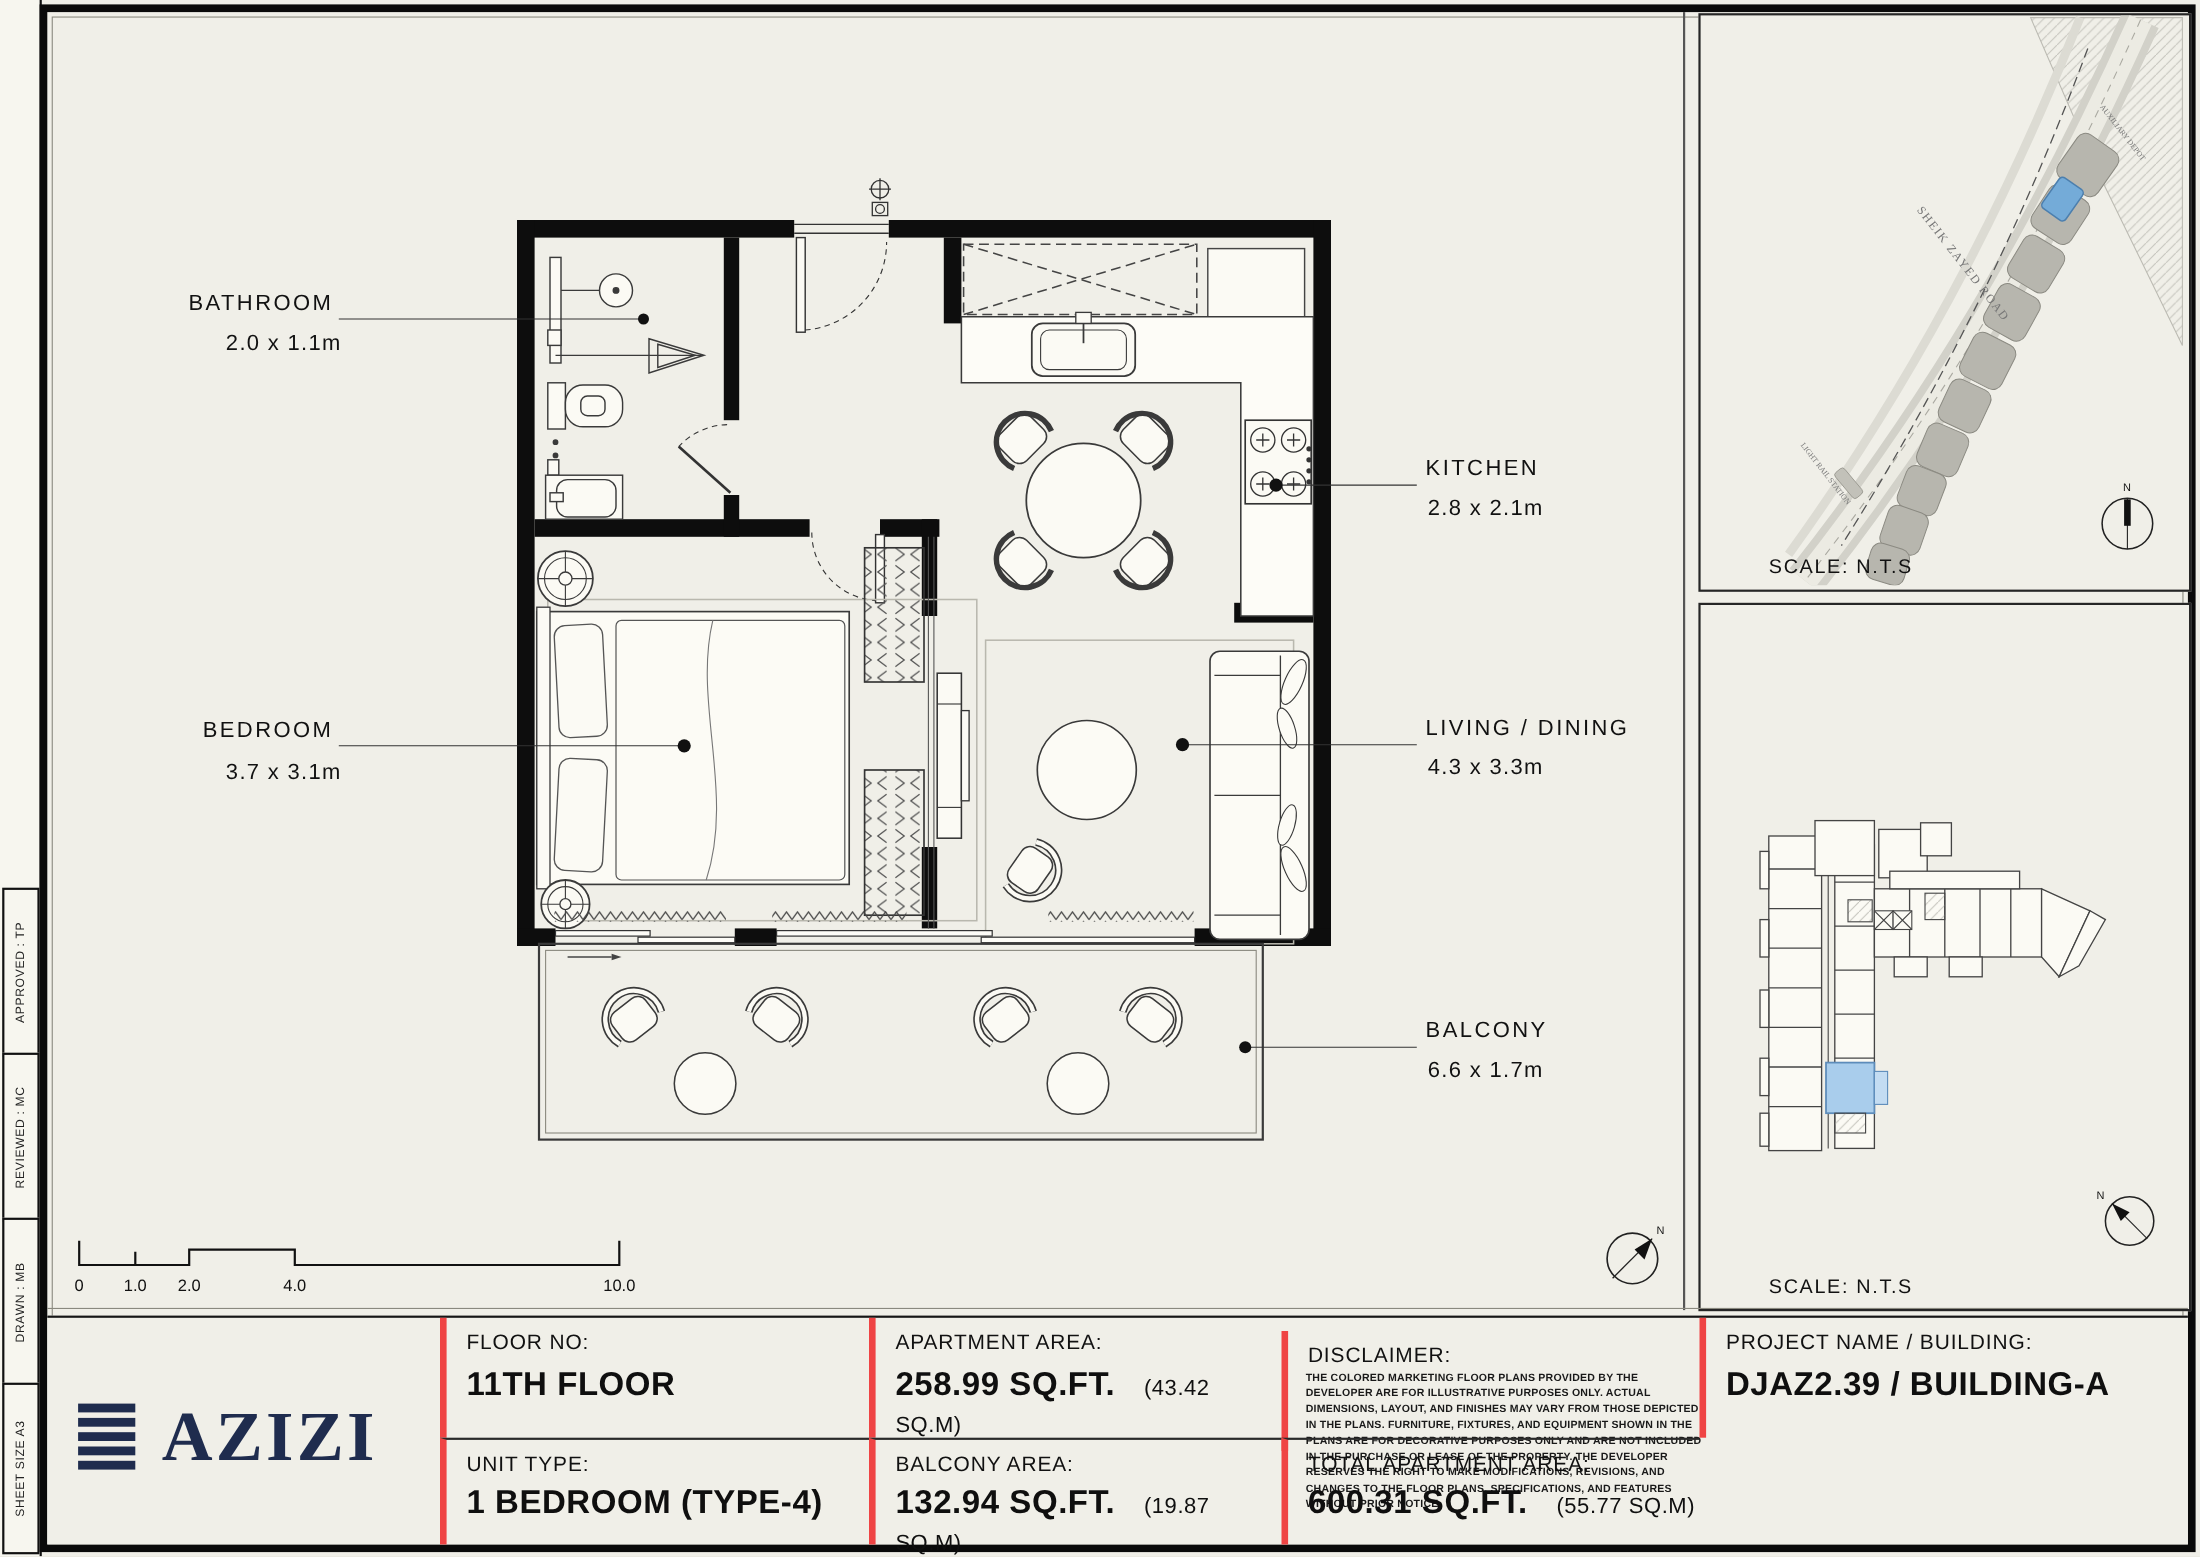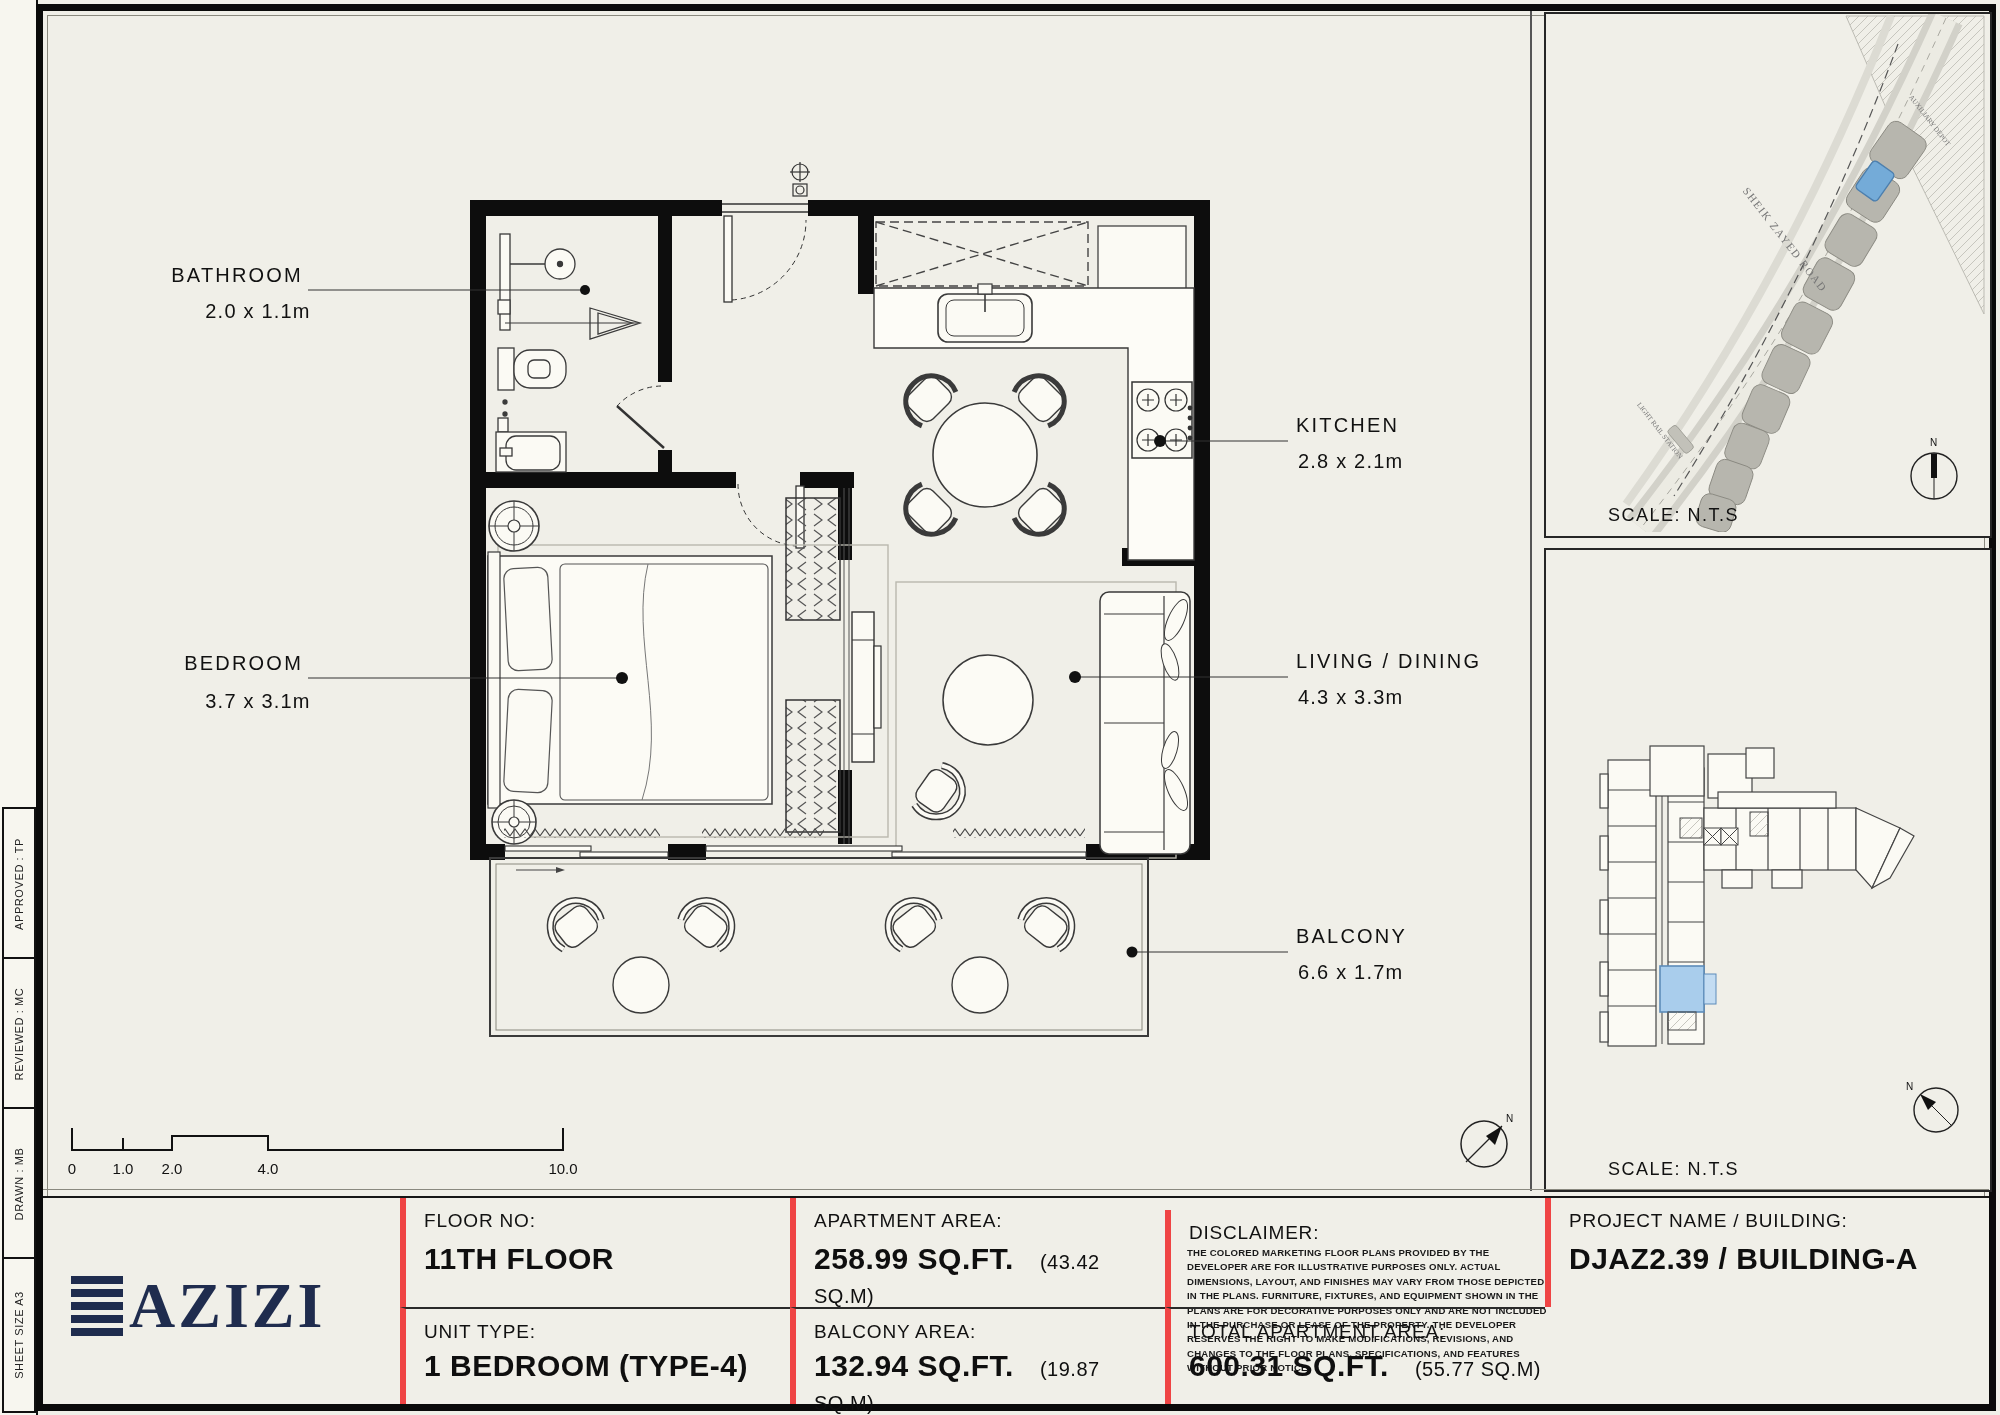--- a/index.html
+++ b/index.html
@@ -23,21 +23,21 @@
   .tblock{position:absolute;left:43px;top:1196px;width:1946px;height:206px;border-top:2px solid #161616;background:#f0efe8;}
   .tb-line-above{position:absolute;left:43px;top:1189px;width:1946px;height:1px;background:#8a897f;}
   .tcell{position:absolute;box-sizing:border-box;border-left:6px solid #ef4444;}
   .tcell.rowsplit{border-top:2px solid #2a2a2a;}
   .tb-label{position:absolute;left:18px;top:12px;font-size:19px;letter-spacing:.8px;color:#111;}
   .tb-value{position:absolute;left:18px;top:44px;font-size:30px;font-weight:bold;letter-spacing:.5px;color:#0f0f0f;}
   .tb-metric{font-size:20px;font-weight:normal;letter-spacing:.5px;margin-left:26px;}
   .tb-disc{position:absolute;left:16px;top:36px;width:362px;font-size:9.6px;line-height:1.5;
            letter-spacing:.2px;color:#191919;font-weight:bold;}
   
-  .logo{position:absolute;left:60px;top:1275px;display:flex;align-items:center;gap:6px;}
+  .logo{position:absolute;left:60px;top:1275px;display:flex;align-items:center;gap:24px;}
   .logo-bars{display:flex;flex-direction:column;gap:5px;}
   .logo-bars i{display:block;width:52px;height:8px;background:#1f2c4e;}
   .logo-word{font-family:"Liberation Serif",serif;font-weight:bold;font-size:64px;letter-spacing:3px;color:#1f2c4e;line-height:1;}
   .panel{position:absolute;border:2px solid #262626;background:#f0efe8;}
 </style>
 </head>
 <body>
 
 <div id="sheet">
 

